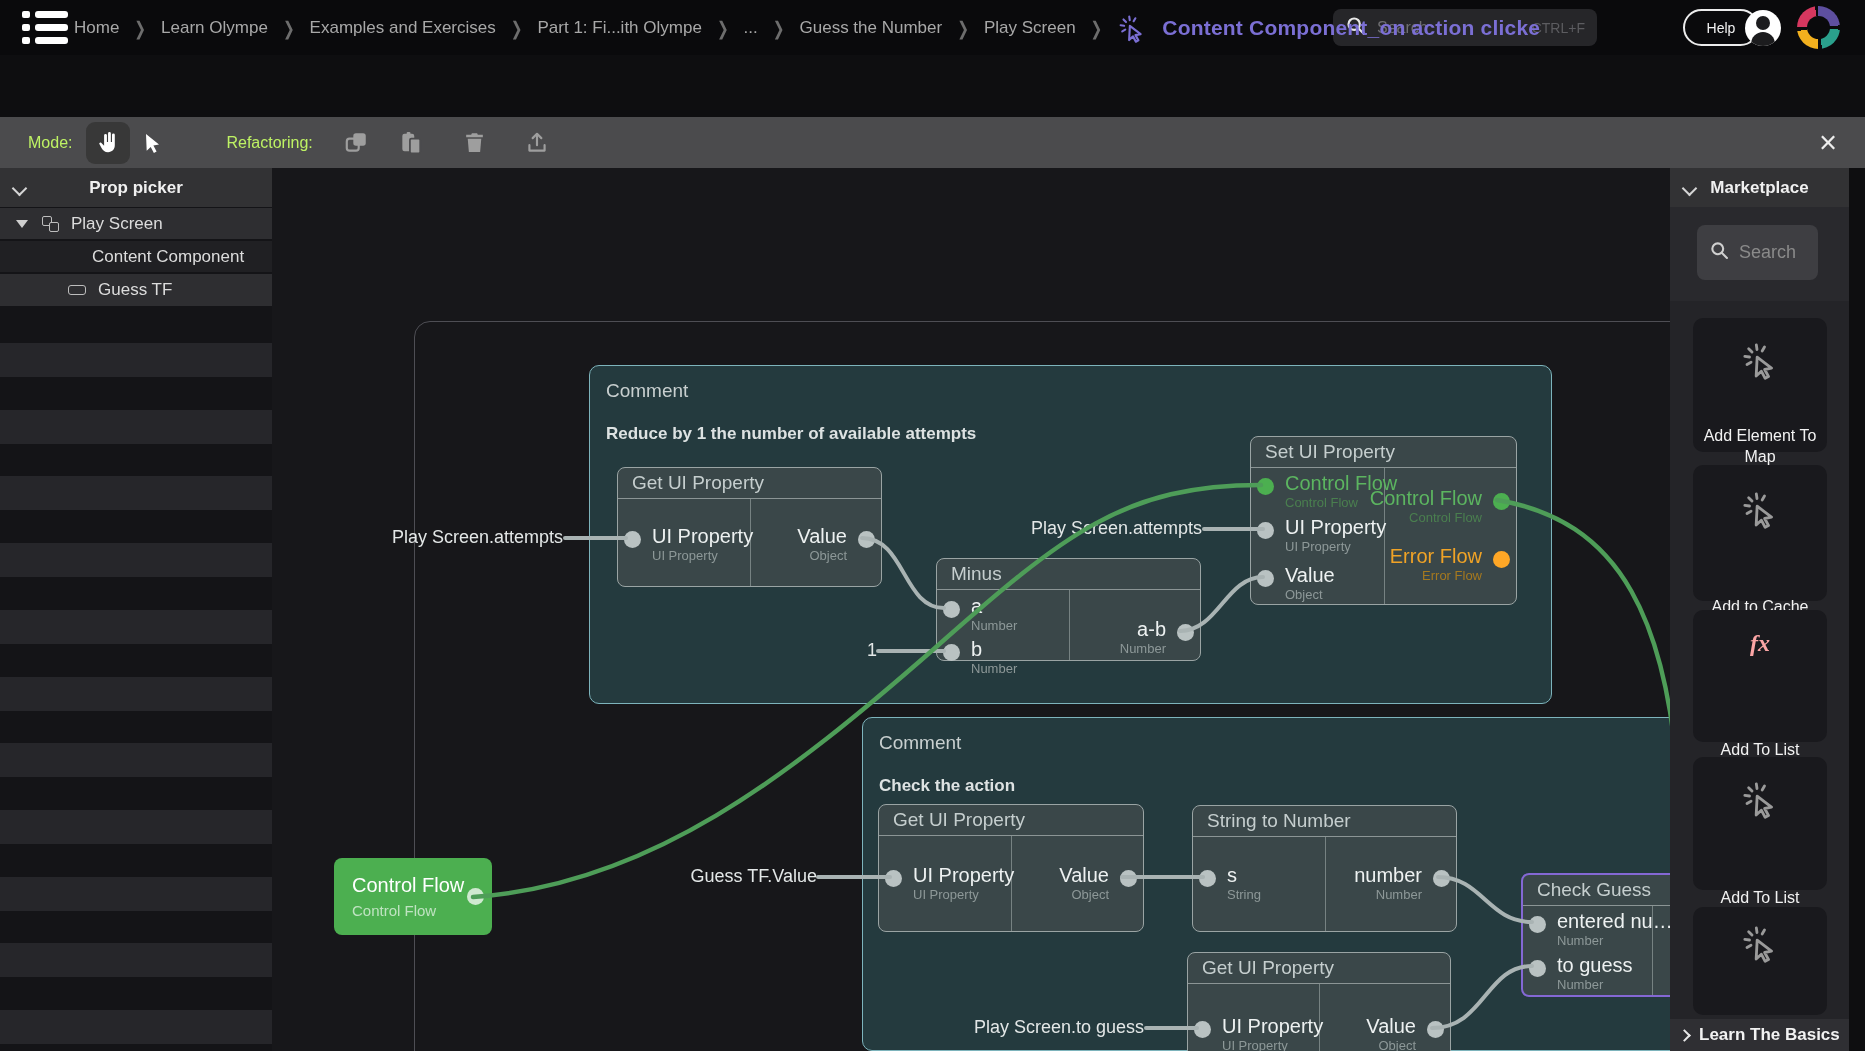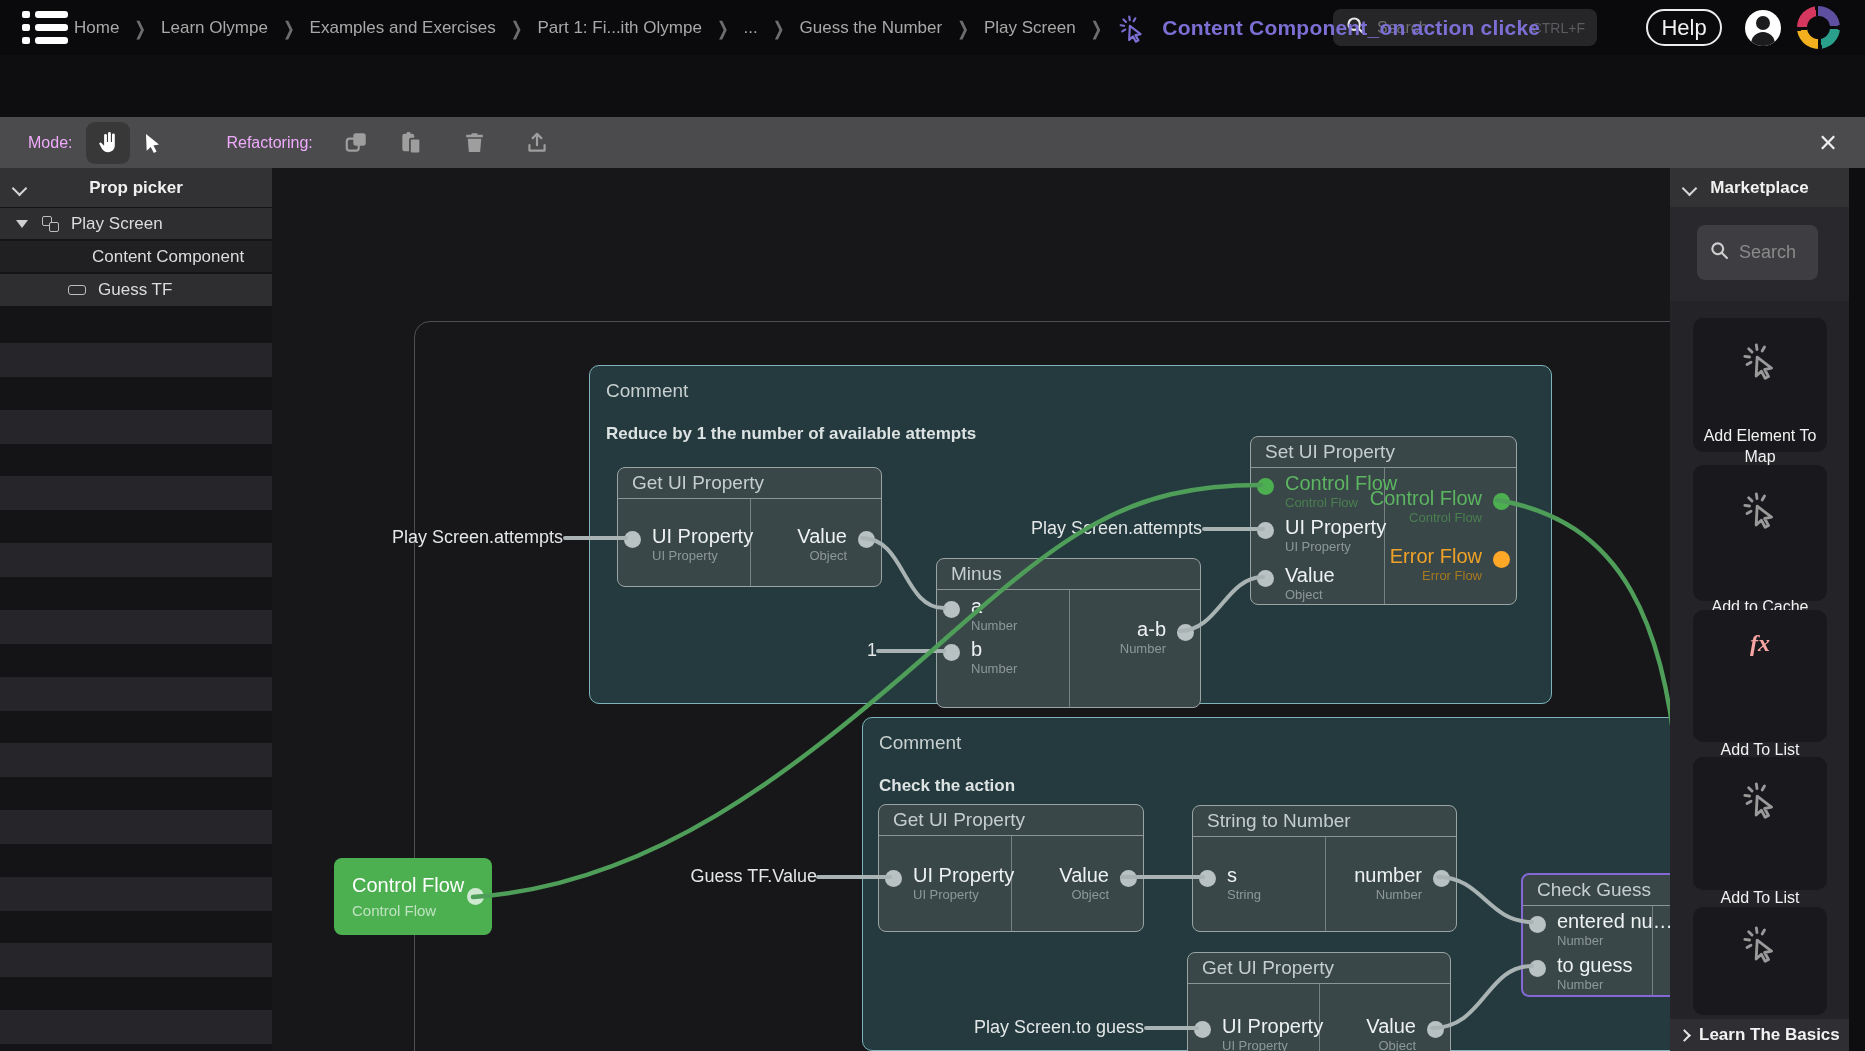--- a/index.html
+++ b/index.html
@@ -16,36 +16,36 @@
   #hamburger .bar{position:absolute;left:13px;right:0;height:7px;background:#fff;border-radius:3px;}
   #breadcrumb{position:absolute;left:74px;top:0;height:55px;max-width:1566px;display:flex;
               align-items:center;gap:15px;white-space:nowrap;z-index:3;overflow:hidden;}
   .bc-item{color:#a8a8a8;font-size:17px;cursor:pointer;}
   .bc-sep{color:#6d6d6d;font-size:14px;transform:scaleY(1.35);}
   .bc-active{color:#7b6fd4;font-size:21px;font-weight:bold;letter-spacing:.2px;}
   #top-search{position:absolute;left:1333px;top:9px;width:264px;height:37px;background:rgba(41,41,45,.92);
               border-radius:8px;display:flex;align-items:center;padding:0 12px;gap:10px;z-index:2;}
   #top-search .ph{color:#6f6f72;font-size:16px;}
   #top-search .sc{color:#5c5c60;font-size:14px;margin-left:auto;}
-  #help-btn{position:absolute;left:1646px;top:9px;width:76px;height:37px;border:2px solid #ececec;
-            border-radius:19px;color:#f2f2f2;font-size:22px;display:flex;align-items:center;
+  #help-btn{position:absolute;left:1683px;top:9px;width:76px;height:37px;border:2px solid #ececec;
+            border-radius:19px;color:#f2f2f2;font-size:14px;display:flex;align-items:center;
             justify-content:center;cursor:pointer;z-index:4;background:#0a0a0c;}
   #avatar{position:absolute;left:1745px;top:10px;width:36px;height:36px;border-radius:50%;
           background:#fff;overflow:hidden;cursor:pointer;z-index:4;}
   #avatar .head{position:absolute;left:11px;top:6px;width:14px;height:14px;border-radius:50%;background:#1c1c1e;}
   #avatar .body{position:absolute;left:6px;top:22px;width:24px;height:14px;border-radius:12px 12px 0 0;background:#1c1c1e;}
   #logo{position:absolute;left:1797px;top:6px;width:43px;height:43px;border-radius:50%;cursor:pointer;z-index:4;
         background:conic-gradient(#5e4fa0 0 84deg,#0a0a0c 84deg 96deg,#2aa08c 96deg 170deg,#0a0a0c 170deg 182deg,
                    #f2b01e 182deg 260deg,#0a0a0c 260deg 272deg,#d6375f 272deg 350deg,#0a0a0c 350deg 360deg);}
   #logo .hole{position:absolute;left:10px;top:10px;width:23px;height:23px;border-radius:50%;background:#0a0a0c;}
 
   
   #toolbar{position:absolute;left:0;top:117px;width:1865px;height:51px;background:#4b4b4d;z-index:30;
            display:flex;align-items:center;padding-left:28px;}
-  .tb-label{color:#f0abfc;font-size:16px;}
+  .tb-label{color:#bef264;font-size:16px;}
   .tb-btn{width:44px;height:42px;border-radius:9px;display:flex;align-items:center;justify-content:center;cursor:pointer;}
   .tb-btn.sel{background:#383838;}
   .tb-icon{width:27px;height:27px;display:flex;align-items:center;justify-content:center;cursor:pointer;}
   #tb-close{position:absolute;right:28px;top:0;height:51px;display:flex;align-items:center;
             color:#ededed;font-size:31px;cursor:pointer;line-height:1;}
 
   
   #left-panel{position:absolute;left:0;top:168px;width:272px;height:883px;background:#141417;z-index:20;}
   .panel-header{position:absolute;left:0;top:0;width:100%;height:39px;background:#323234;display:flex;
                 align-items:center;justify-content:center;}
@@ -136,21 +136,21 @@
            <div class="port-row" style="left:34px;top:56px">
              <div class="p-name">UI Property</div>
              <div class="p-sub">UI Property</div>
           </div>
           <div class="port" style="right:6px;top:63px"></div>
            <div class="port-row out" style="right:34px;top:56px">
              <div class="p-name">Value</div>
              <div class="p-sub">Object</div>
           </div>
         </div>
-        <div class="node" style="left: 932px; top: 558px; width: 265px; height: 150px;">
+        <div class="node" style="left: 932px; top: 558px; width: 265px; height: 103px;">
           <div class="n-title">Minus</div>
             <div class="vdiv" style="left:50%"></div>
           <div class="port" style="left:6px;top:42px"></div>
            <div class="port-row" style="left:34px;top:35px">
              <div class="p-name">a</div>
              <div class="p-sub">Number</div>
           </div>
           <div class="port" style="left:6px;top:85px"></div>
            <div class="port-row" style="left:34px;top:78px">
              <div class="p-name">b</div>

